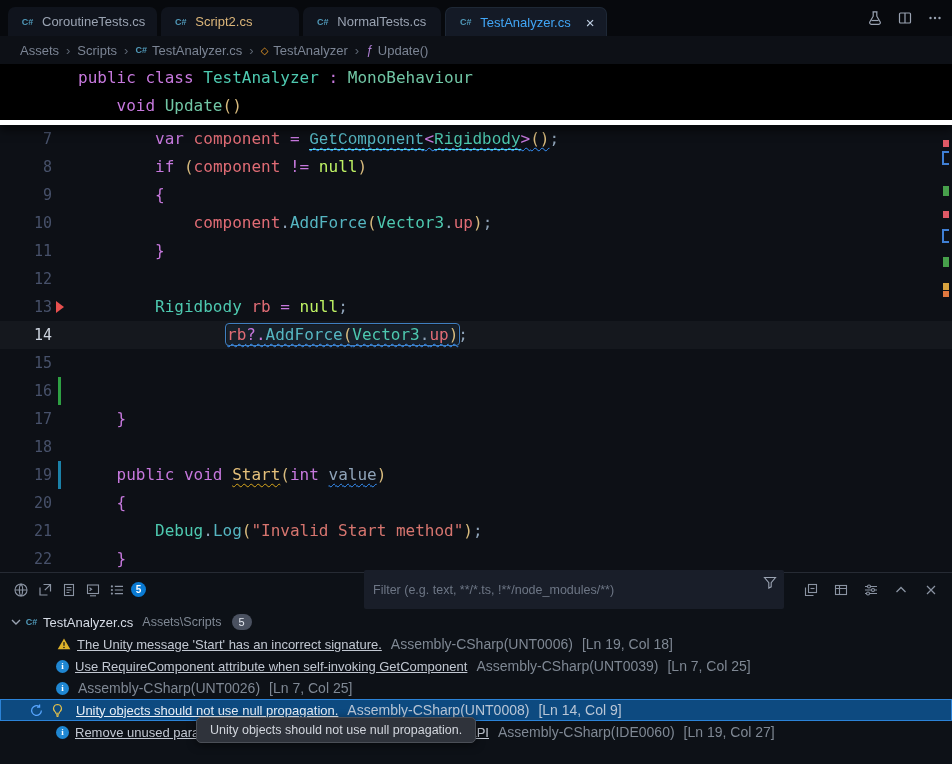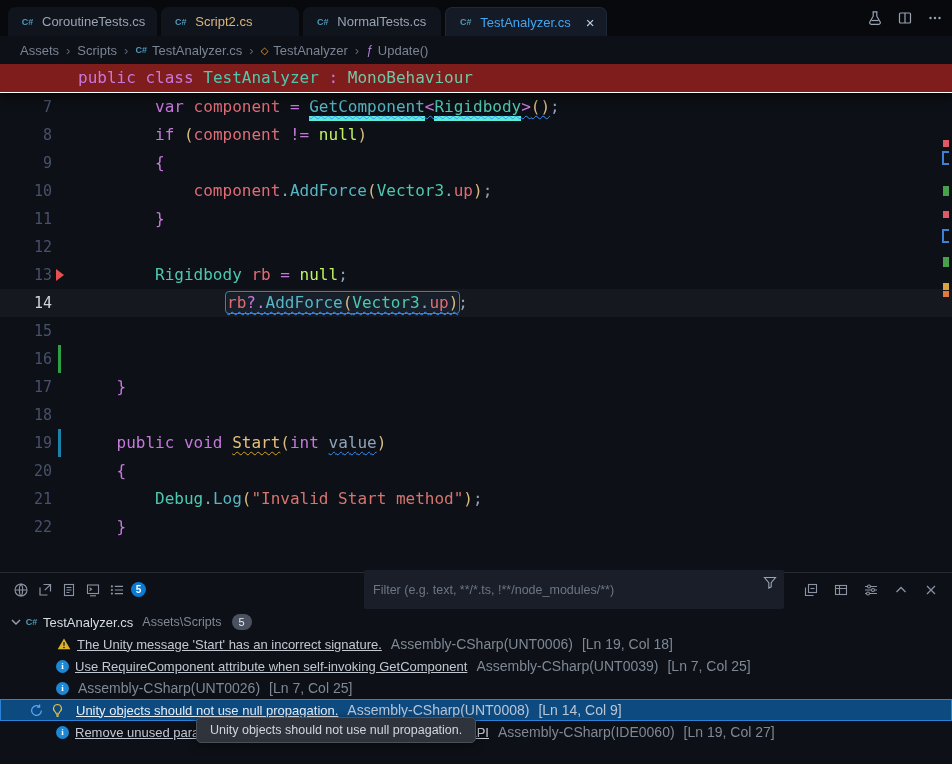--- a/index.html
+++ b/index.html
@@ -24,40 +24,40 @@
   .breadcrumbs{height:28px;display:flex;align-items:center;padding-left:20px;color:#7b8494;gap:5px;}
   .bc-item{display:flex;align-items:center;gap:5px;cursor:pointer;white-space:nowrap;}
   .bc-sep{color:#5d6673;margin:0 2px;}
   .bc-icon{font-size:10px;}
   .bc-icon.csharp{font-size:9px;font-weight:bold;color:#519aba;}
   .bc-icon.class{color:#ee9d28;}
   .bc-icon.method{color:#b180d7;font-style:italic;font-size:12px;}
 
   
   .editor{position:relative;height:508px;overflow:hidden;}
-  .sticky{position:relative;z-index:3;background:#7f1d1d;box-shadow:0 5px 9px rgba(0,0,0,.6);border-bottom:1px solid #ffffff;}
+  .sticky{position:relative;z-index:3;background:#000000;box-shadow:0 5px 9px rgba(0,0,0,.6);border-bottom:5px solid #ffffff;}
   .code-line{display:flex;height:28px;line-height:28px;font-family:"DejaVu Sans Mono",monospace;font-size:16px;white-space:pre;}
   .code-line.active{background:rgba(255,255,255,.035);gap:36px;}
   .gutter{width:52px;flex:none;text-align:right;color:#47516a;font-size:15px;cursor:pointer;}
   .code-line.active .gutter{color:#ced4df;}
   .deco{width:26px;flex:none;position:relative;}
   .line-content{flex:1;white-space:pre;}
   .marker{position:absolute;}
   .marker.deleted{left:4px;top:8px;width:0;height:0;border-left:8px solid #e8504f;border-top:6px solid transparent;border-bottom:6px solid transparent;}
   .marker.added{left:6px;top:0;width:3px;height:28px;background:#2ea043;}
   .marker.modified{left:6px;top:0;width:3px;height:28px;background:#1b81a8;}
 
   .tok-kw{color:#c678dd;} .tok-type{color:#4ec9b0;} .tok-type2{color:#71c6a5;}
   .tok-var{color:#e06c75;} .tok-mth{color:#56b6c2;} .tok-mdecl{color:#e5c07b;}
   .tok-par{color:#d7ba7d;} .tok-brc{color:#c678dd;} .tok-op{color:#c678dd;}
   .tok-nul{color:#bef264;margin-top:8px;} .tok-str{color:#d6756f;} .tok-pln{color:#8fa3b8;} .tok-ws{}
 
   .sq-blue{text-decoration-line:underline;text-decoration-style:wavy;text-decoration-color:#3794ff;text-decoration-thickness:1px;text-underline-offset:3px;}
   .sq-yellow{text-decoration-line:underline;text-decoration-style:wavy;text-decoration-color:#d8a71c;text-decoration-thickness:1px;text-underline-offset:3px;}
-  .und{border-bottom:5px solid #5eead4;}
+  .und{border-bottom:1px solid #5eead4;font-family:Liberation Mono, monospace;}
   .rangebox{outline:1px solid #3f7fc0;outline-offset:1px;border-radius:2px;background:rgba(56,126,196,.08);}
 
   .ruler{position:absolute;top:0;right:0;width:14px;height:508px;z-index:6;}
   .ruler-mark{position:absolute;right:3px;width:6px;}
   .ruler-mark.bracket{width:7px;border-style:solid;border-width:2px;border-right:none;background:transparent;box-sizing:border-box;}
 
   
   .panel{position:absolute;left:0;top:572px;width:952px;height:192px;background:#0d1117;border-top:1px solid #262b34;box-sizing:border-box;}
   .panel-header{display:flex;align-items:center;height:33px;padding:0 10px;}
   .panel-left{display:flex;align-items:center;gap:2px;}
@@ -160,20 +160,21 @@
       <span class="bc-sep">›</span>
       <span class="bc-item">
         <span class="bc-icon method">ƒ</span>
         <span>Update()</span>
       </span>
     </div>
 
   <div class="editor">
     <div class="sticky" id="sticky">
         <div class="code-line"><span class="gutter"></span><span class="deco"></span><span class="line-content"><span class="tok-kw">public</span><span class="tok-ws"> </span><span class="tok-kw">class</span><span class="tok-ws"> </span><span class="tok-type">TestAnalyzer</span><span class="tok-ws"> </span><span class="tok-op">:</span><span class="tok-ws"> </span><span class="tok-type2">MonoBehaviour</span></span></div>
+        <div class="code-line"><span class="gutter"></span><span class="deco"></span><span class="line-content"><span class="tok-ws">    </span><span class="tok-kw">void</span><span class="tok-ws"> </span><span class="tok-type2">Update</span><span class="tok-par">()</span></span></div>
       </div>
     <div class="code" id="code">
         <div class="code-line"><span class="gutter">7</span><span class="deco"></span><span class="line-content"><span class="tok-ws">        </span><span class="tok-kw">var</span><span class="tok-ws"> </span><span class="tok-var">component</span><span class="tok-ws"> </span><span class="tok-op">=</span><span class="tok-ws"> </span><span class="sq-blue"><span class="tok-mth und">GetComponent</span><span class="tok-op">&lt;</span><span class="tok-type und">Rigidbody</span><span class="tok-op">&gt;</span><span class="tok-par">()</span></span><span class="tok-pln">;</span></span></div>
         <div class="code-line"><span class="gutter">8</span><span class="deco"></span><span class="line-content"><span class="tok-ws">        </span><span class="tok-kw">if</span><span class="tok-ws"> </span><span class="tok-par">(</span><span class="tok-var">component</span><span class="tok-ws"> </span><span class="tok-op">!=</span><span class="tok-ws"> </span><span class="tok-nul">null</span><span class="tok-par">)</span></span></div>
         <div class="code-line"><span class="gutter">9</span><span class="deco"></span><span class="line-content"><span class="tok-ws">        </span><span class="tok-brc">{</span></span></div>
         <div class="code-line"><span class="gutter">10</span><span class="deco"></span><span class="line-content"><span class="tok-ws">            </span><span class="tok-var">component</span><span class="tok-pln">.</span><span class="tok-mth">AddForce</span><span class="tok-par">(</span><span class="tok-type">Vector3</span><span class="tok-pln">.</span><span class="tok-var">up</span><span class="tok-par">)</span><span class="tok-pln">;</span></span></div>
         <div class="code-line"><span class="gutter">11</span><span class="deco"></span><span class="line-content"><span class="tok-ws">        </span><span class="tok-brc">}</span></span></div>
         <div class="code-line"><span class="gutter">12</span><span class="deco"></span><span class="line-content"></span></div>
         <div class="code-line"><span class="gutter">13</span><span class="deco"><span class="marker deleted"></span></span><span class="line-content"><span class="tok-ws">        </span><span class="tok-type">Rigidbody</span><span class="tok-ws"> </span><span class="tok-var">rb</span><span class="tok-ws"> </span><span class="tok-op">=</span><span class="tok-ws"> </span><span class="tok-nul">null</span><span class="tok-pln">;</span></span></div>
         <div class="code-line active"><span class="gutter">14</span><span class="deco"></span><span class="line-content"><span class="tok-ws">        </span><span class="rangebox sq-blue"><span class="tok-var">rb</span><span class="tok-op">?.</span><span class="tok-mth">AddForce</span><span class="tok-par">(</span><span class="tok-type">Vector3</span><span class="tok-pln">.</span><span class="tok-var">up</span><span class="tok-par">)</span></span><span class="tok-pln">;</span></span></div>

